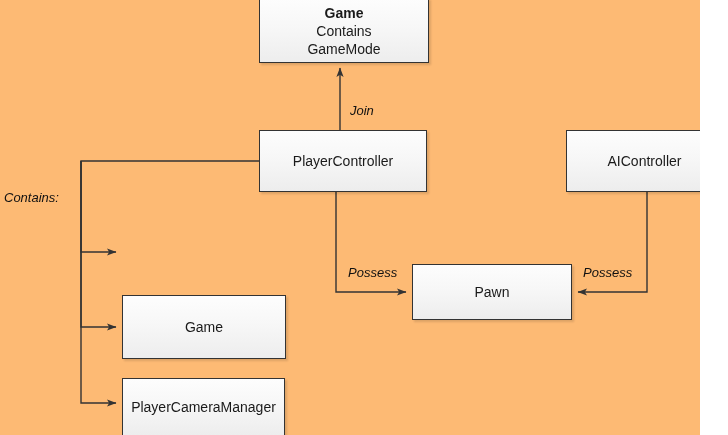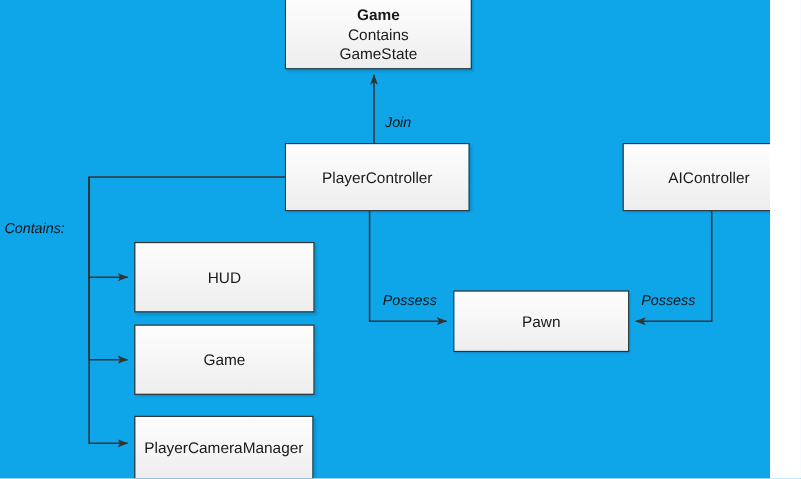--- a/index.html
+++ b/index.html
@@ -8,21 +8,21 @@
     background: #ffffff;
   }
   body {
     font-family: "Liberation Sans", "DejaVu Sans", sans-serif;
     -webkit-font-smoothing: antialiased;
   }
   #diagram {
     position: relative;
     width: 700px;
     height: 435px;
-    background: #0ea5e9;
+    background: #fdba74;
     overflow: hidden;
   }
   #edges {
     position: absolute;
     left: 0;
     top: 0;
     width: 728px;
     height: 435px;
   }
   .node {
@@ -86,48 +86,45 @@
     <path d="M259,161 L81,161 L81,252 L116,252" fill="none" stroke="#333333" stroke-width="1.4" marker-end="url(#arrow)"></path>
 
     <path d="M81,161 L81,327 L116,327" fill="none" stroke="#333333" stroke-width="1.4" marker-end="url(#arrow)"></path>
 
     <path d="M81,161 L81,403 L116,403" fill="none" stroke="#333333" stroke-width="1.4" marker-end="url(#arrow)"></path>
   </svg>
 
   <div class="node" style="left:259px; top:-2px; width:170px; height:65px;">
     <div class="title">Game</div>
     <div class="line">Contains</div>
-    <div class="line">GameState</div>
+    <div class="line">GameMode</div>
   </div>
 
   <div class="node" style="left:259px; top:130px; width:168px; height:62px;text-align:center;">
     <div class="line">PlayerController</div>
   </div>
 
   <div class="node" style="left:566px; top:130px; width:157px; height:62px;">
     <div class="line">AIController</div>
   </div>
 
   <div class="node" style="left:412px; top:264px; width:160px; height:56px;">
     <div class="line">Pawn</div>
   </div>
 
-  <div class="node" style="left:122px; top:220px; width:164px; height:64px;">
-    <div class="line">HUD</div>
-  </div>
 
   <div class="node" style="left:122px; top:295px; width:164px; height:64px;">
     <div class="line">Game</div>
   </div>
 
   <div class="node" style="left:122px; top:378px; width:163px; height:58px;">
     <div class="line">PlayerCameraManager</div>
   </div>
 
   <div class="edge-label" style="left:350px; top:86px;margin-top:17px;">Join</div>
 
   <div class="edge-label" style="left:348px; top:265px;">Possess</div>
 
   <div class="edge-label" style="left:583px; top:265px;">Possess</div>
 
-  <div class="caption" style="left:4px; top:200px;text-align:center;">Contains:</div>
+  <div class="caption" style="left:4px; top:190px;text-align:center;">Contains:</div>
 
 </div>
 
 </body></html>

